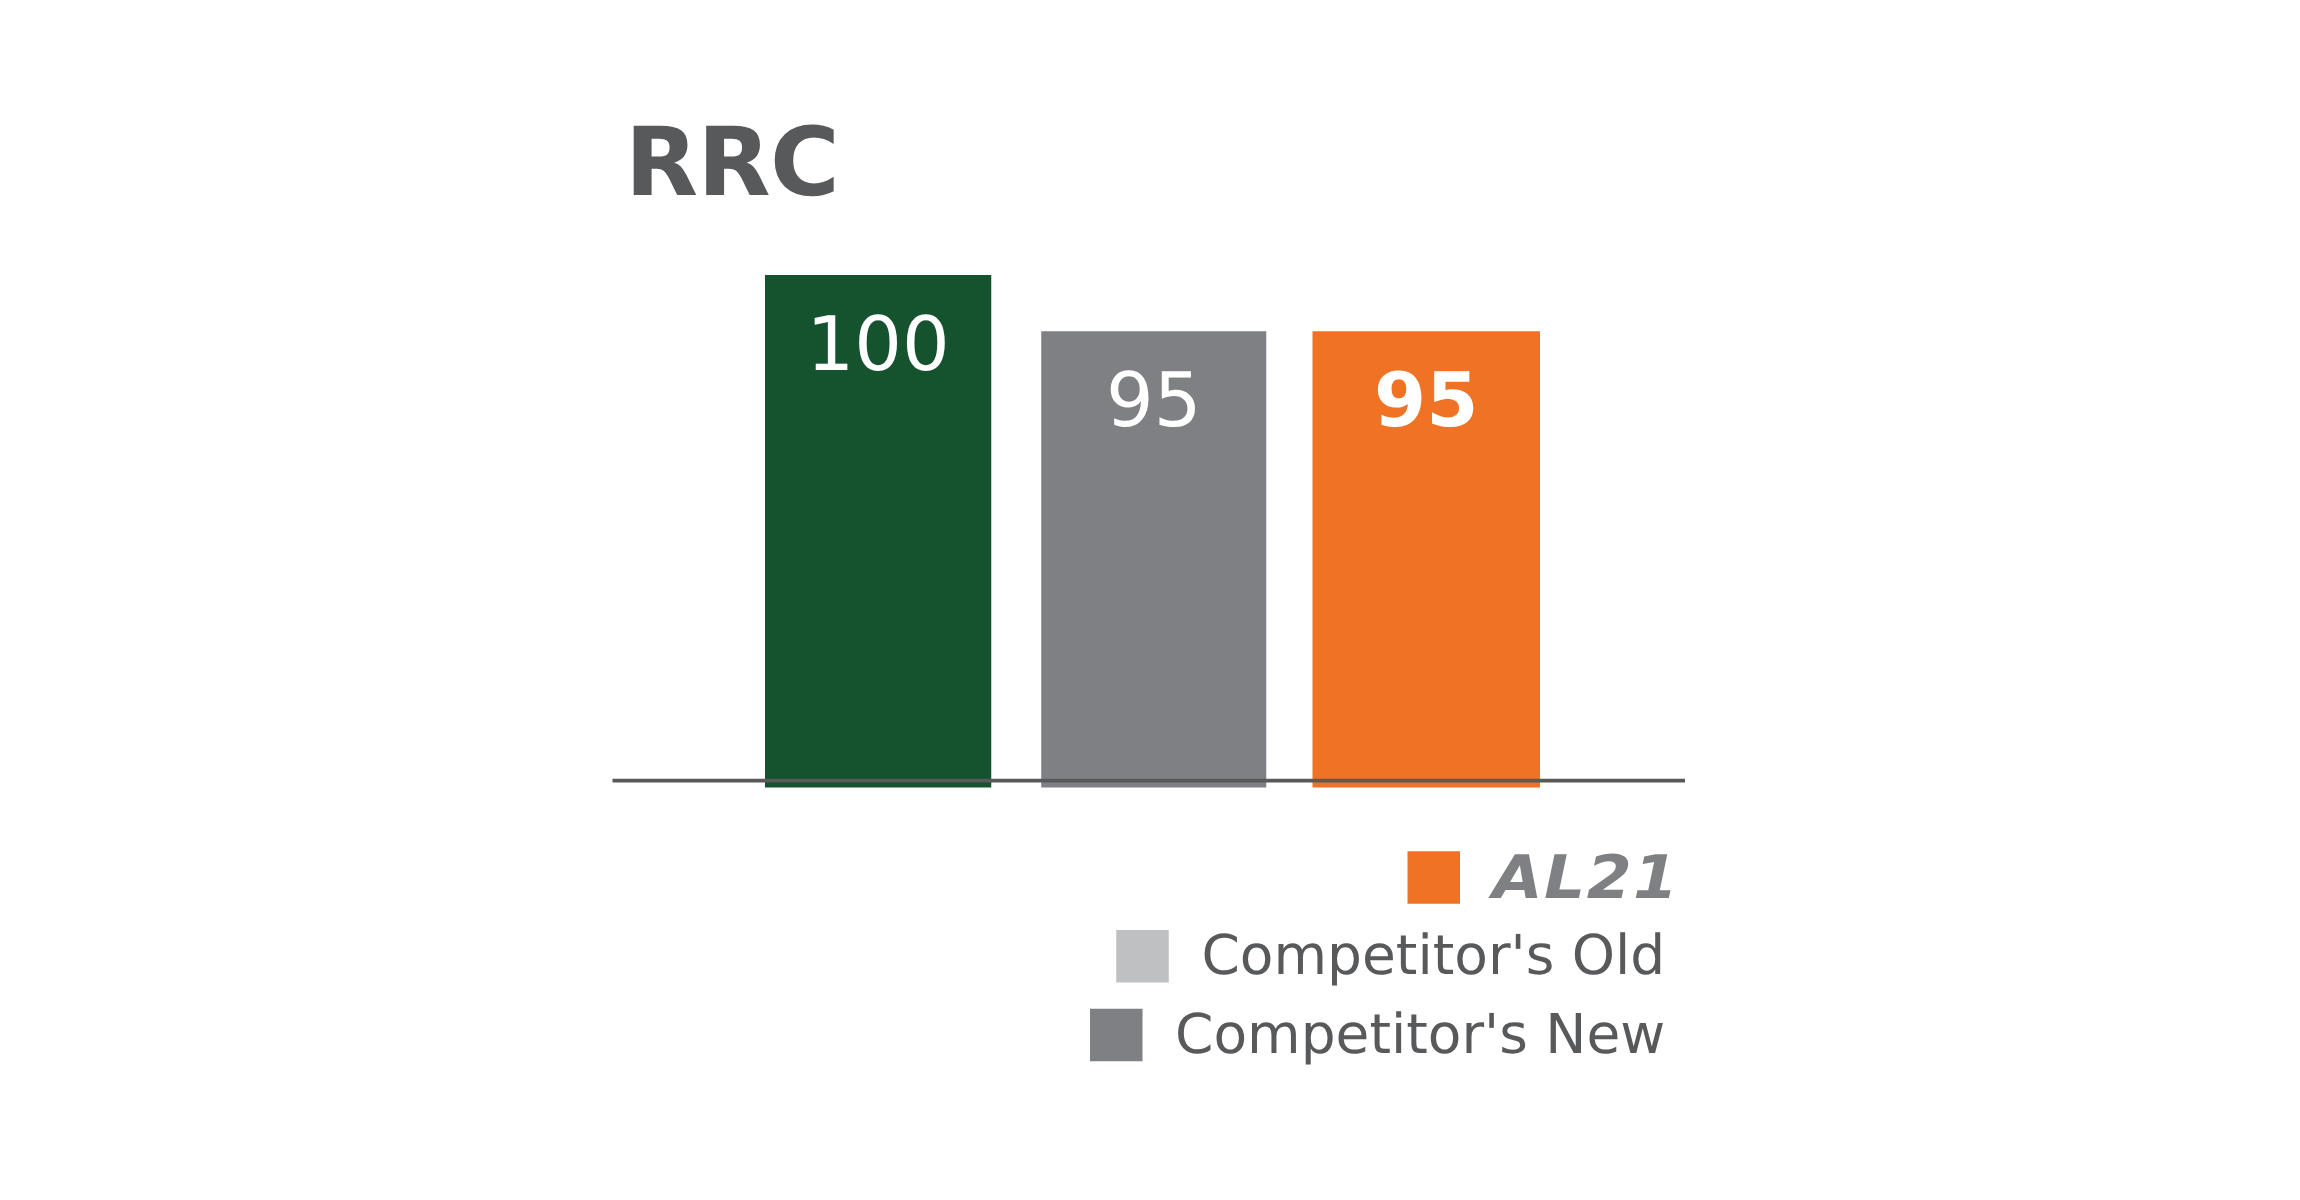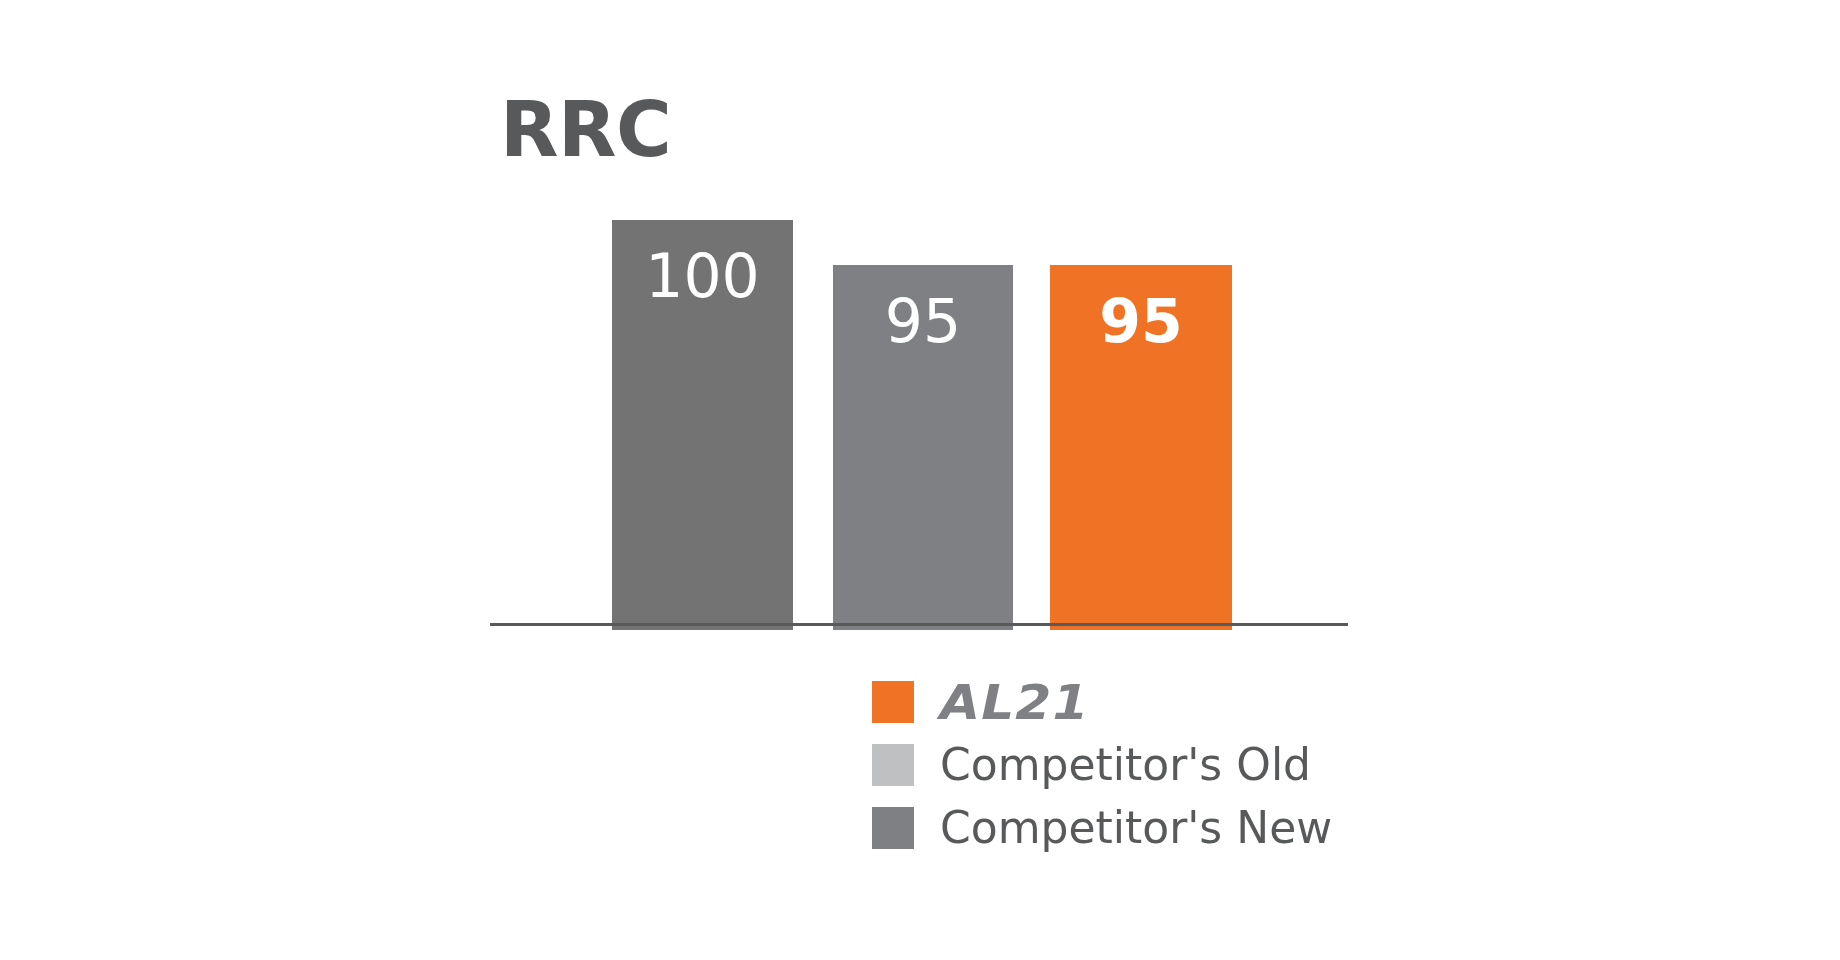--- a/index.html
+++ b/index.html
@@ -72,20 +72,21 @@
   
   .legend {
     position: absolute;
     left: 872px;
     top: 670px;
   }
   .legend-row {
     display: flex;
     align-items: center;
     height: 63px;
+    justify-content: flex-end;
   }
   .legend-swatch {
     width: 42px;
     height: 42px;
     flex: 0 0 auto;
   }
   .legend-label {
     margin-left: 26px;
     font-family: "DejaVu Sans", sans-serif;
     font-size: 44px;
@@ -107,21 +108,21 @@
 </style>
 </head>
 <body>
 
 <div id="chart-root">
 
   <div class="chart-title">RRC</div>
 
   <div class="plot-area">
 
-    <div class="bar" id="bar-0" style="left: 612px; top: 220px; width: 181px; height: 410px; background: #737373;">
+    <div class="bar" id="bar-0" style="left: 612px; top: 220px; width: 181px; height: 410px; background: #14532d;">
       <div class="bar-value weight-normal" id="bar-value-0" style="top: 26px; color: rgb(255, 255, 255);">100</div>
     </div>
 
     <div class="bar" id="bar-1" style="left: 833px; top: 265px; width: 180px; height: 365px; background: rgb(126, 128, 131);">
       <div class="bar-value weight-normal" id="bar-value-1" style="top: 26px; color: rgb(255, 255, 255);">95</div>
     </div>
 
     <div class="bar" id="bar-2" style="left: 1050px; top: 265px; width: 182px; height: 365px; background: rgb(240, 115, 37);">
       <div class="bar-value weight-bold" id="bar-value-2" style="top: 26px; color: rgb(255, 255, 255);">95</div>
     </div>

